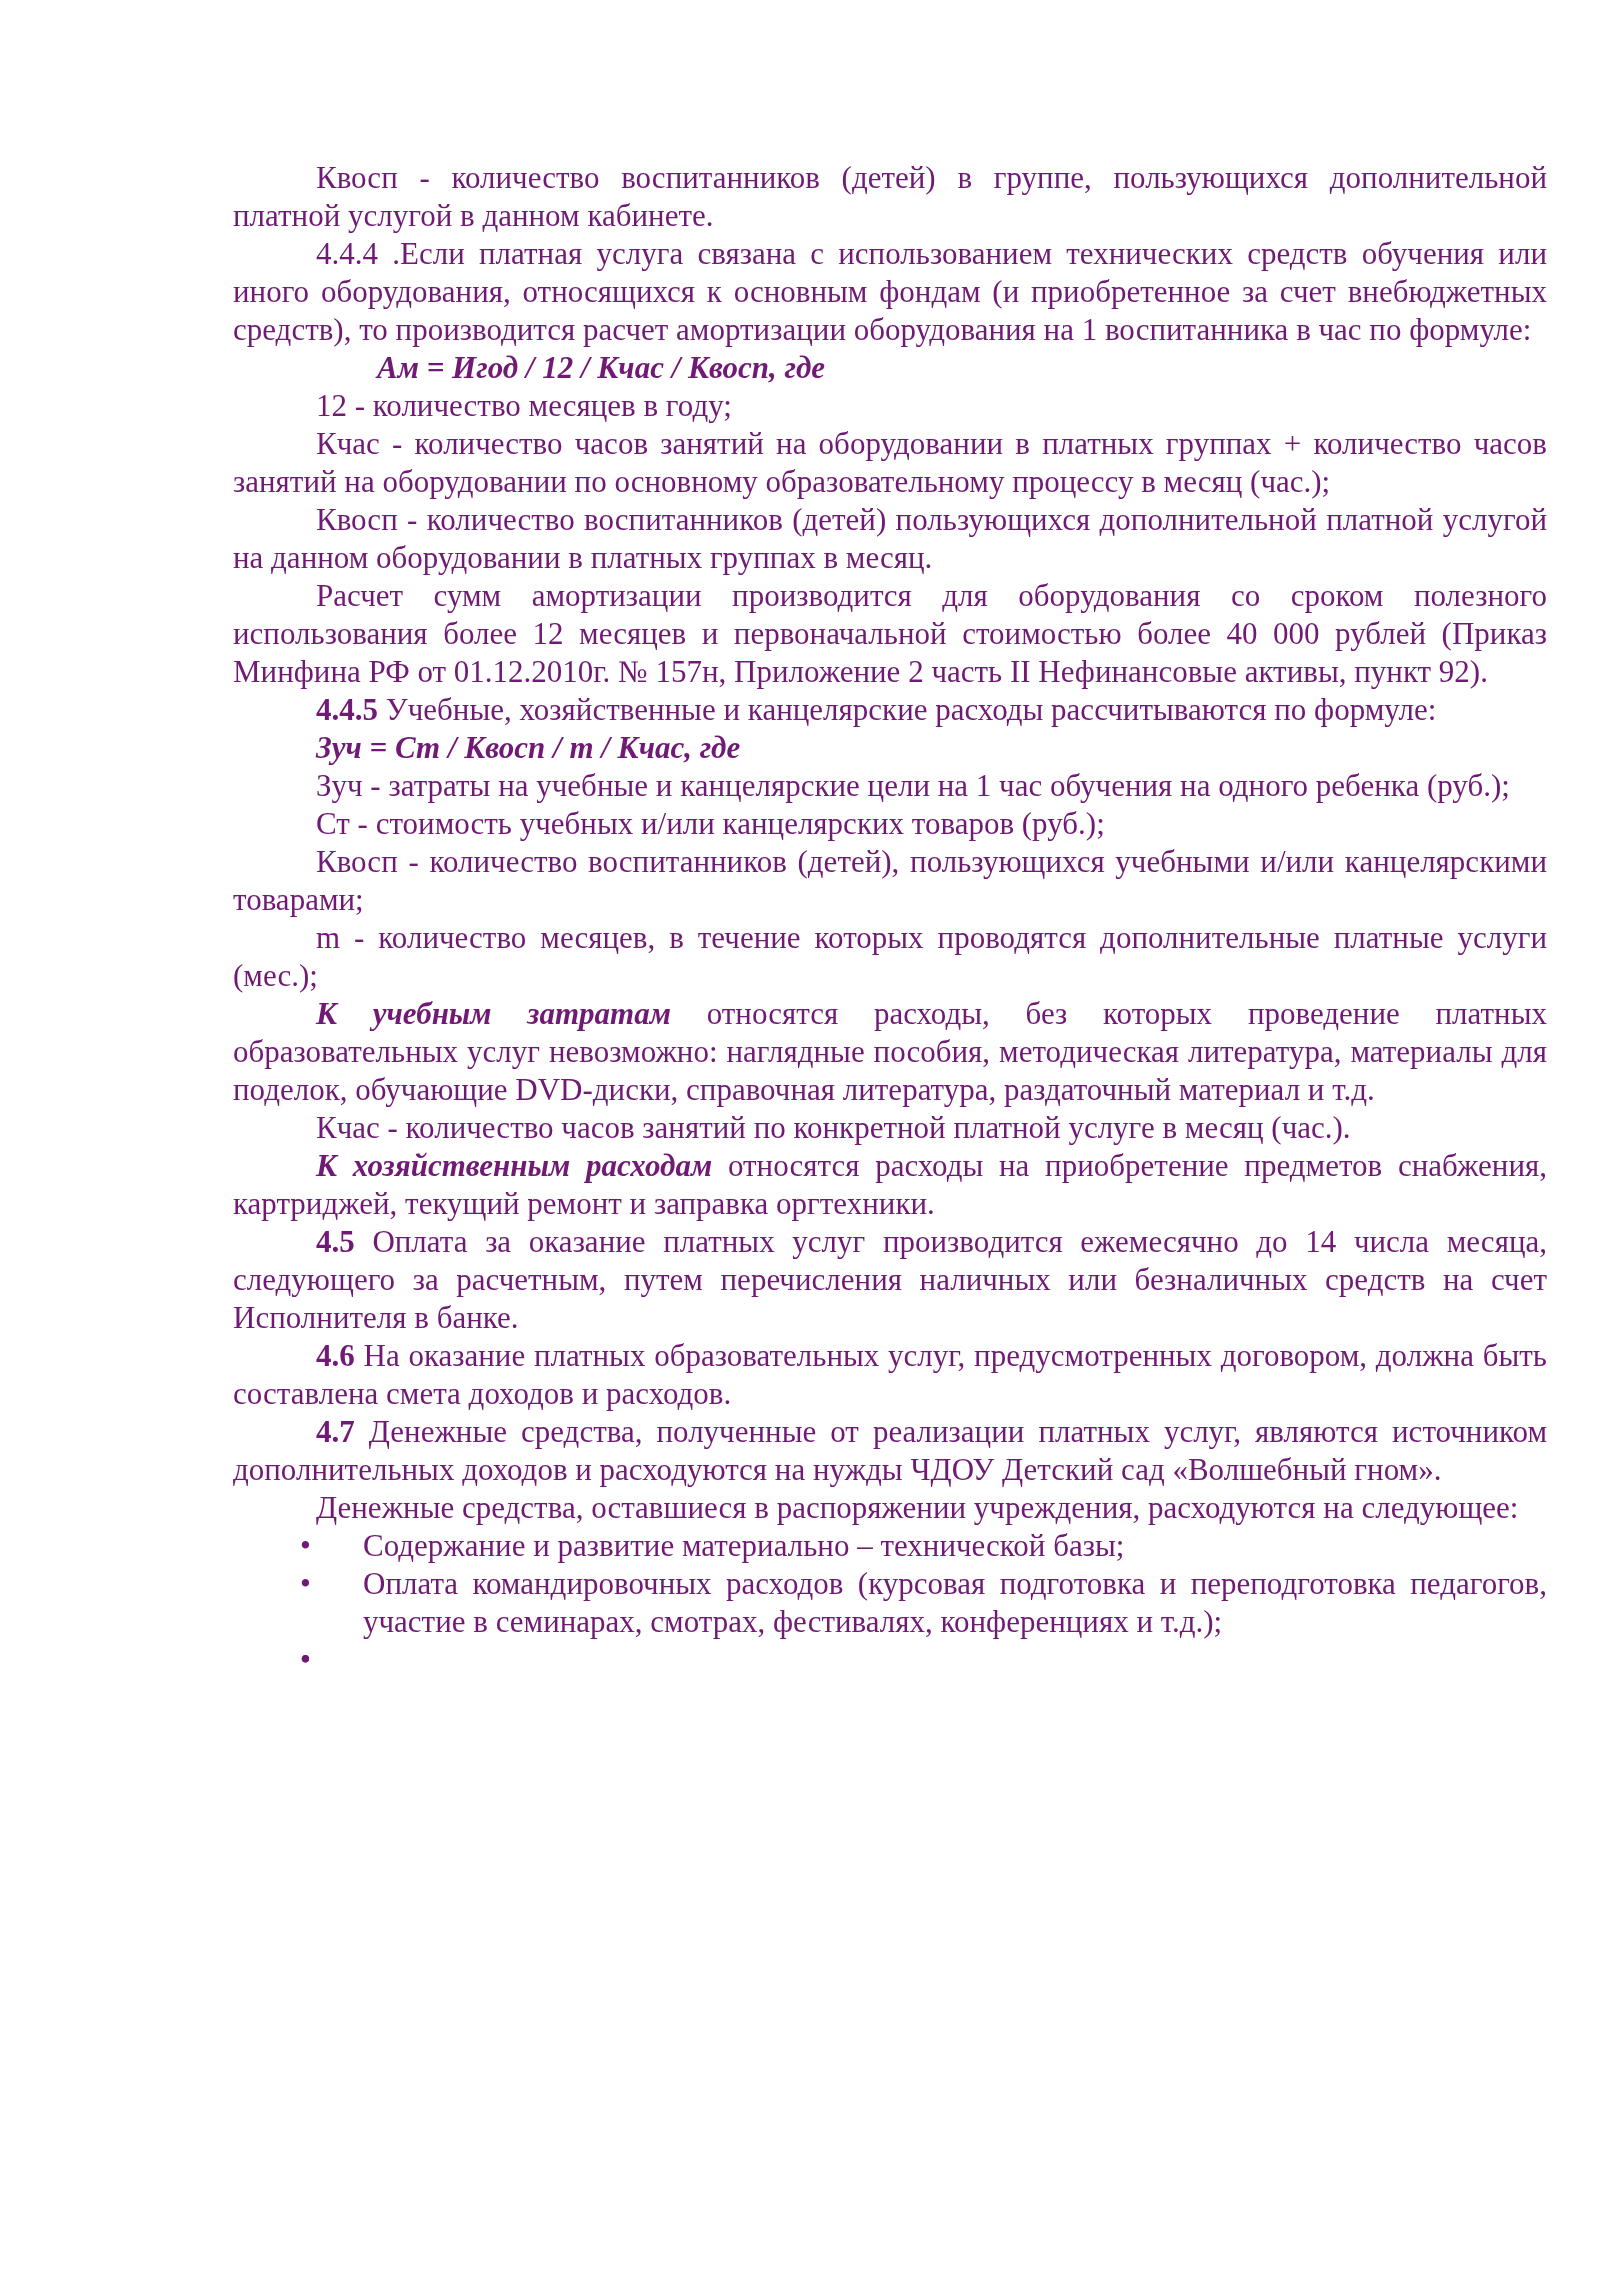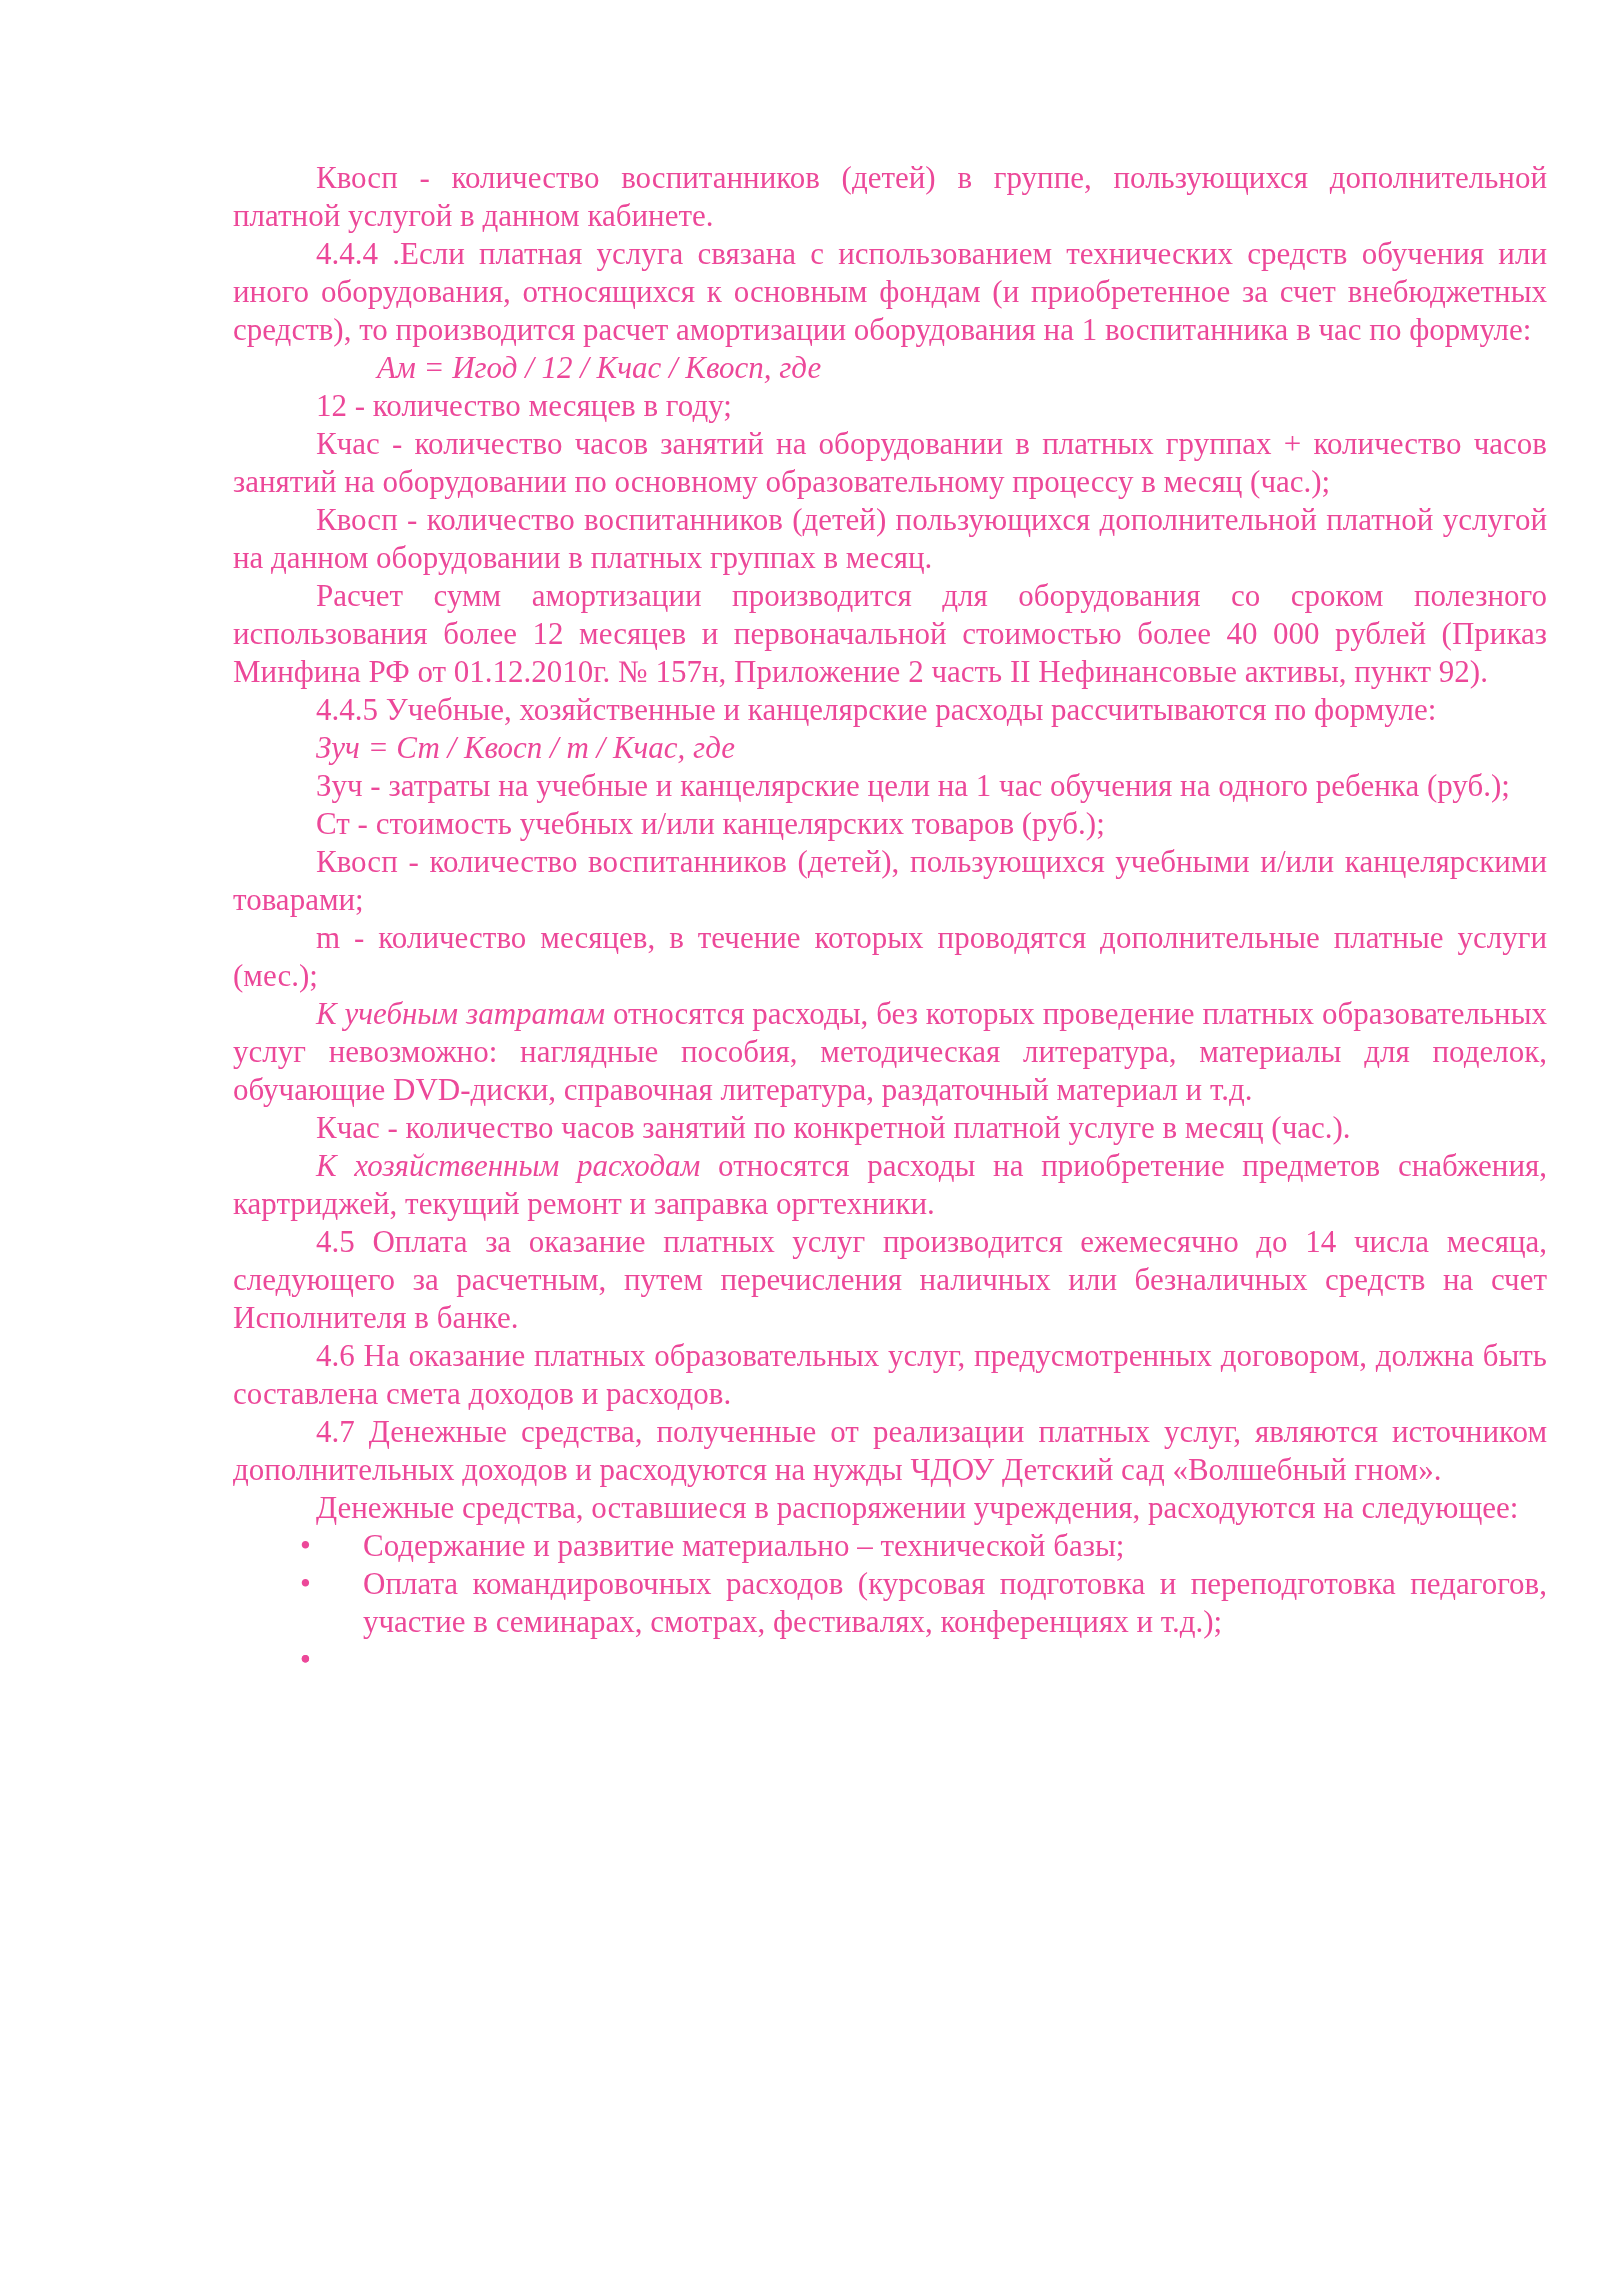--- a/index.html
+++ b/index.html
@@ -10,31 +10,31 @@
     overflow: hidden;
   }
   .page {
     box-sizing: border-box;
     width: 1621px;
     height: 2292px;
     padding: 159px 74px 0 233px;
     font-family: "Liberation Serif", "DejaVu Serif", serif;
     font-size: 31px;
     line-height: 38px;
-    color: #ec4899;
+    color: #701a75;
     background: #ffffff;
   }
   .page p {
     margin: 0;
     text-indent: 83px;
     text-align: justify;
     text-align-last: left;
   }
   .page p.formula-extra { text-indent: 144px; }
-  .b { font-weight: 400; }
+  .b { font-weight: 700; }
   .i { font-style: italic; }
   ul.bullets {
     list-style: none;
     margin: 0;
     padding: 0 0 0 67px;
   }
   ul.bullets li {
     position: relative;
     padding-left: 63px;
     text-align: justify;

